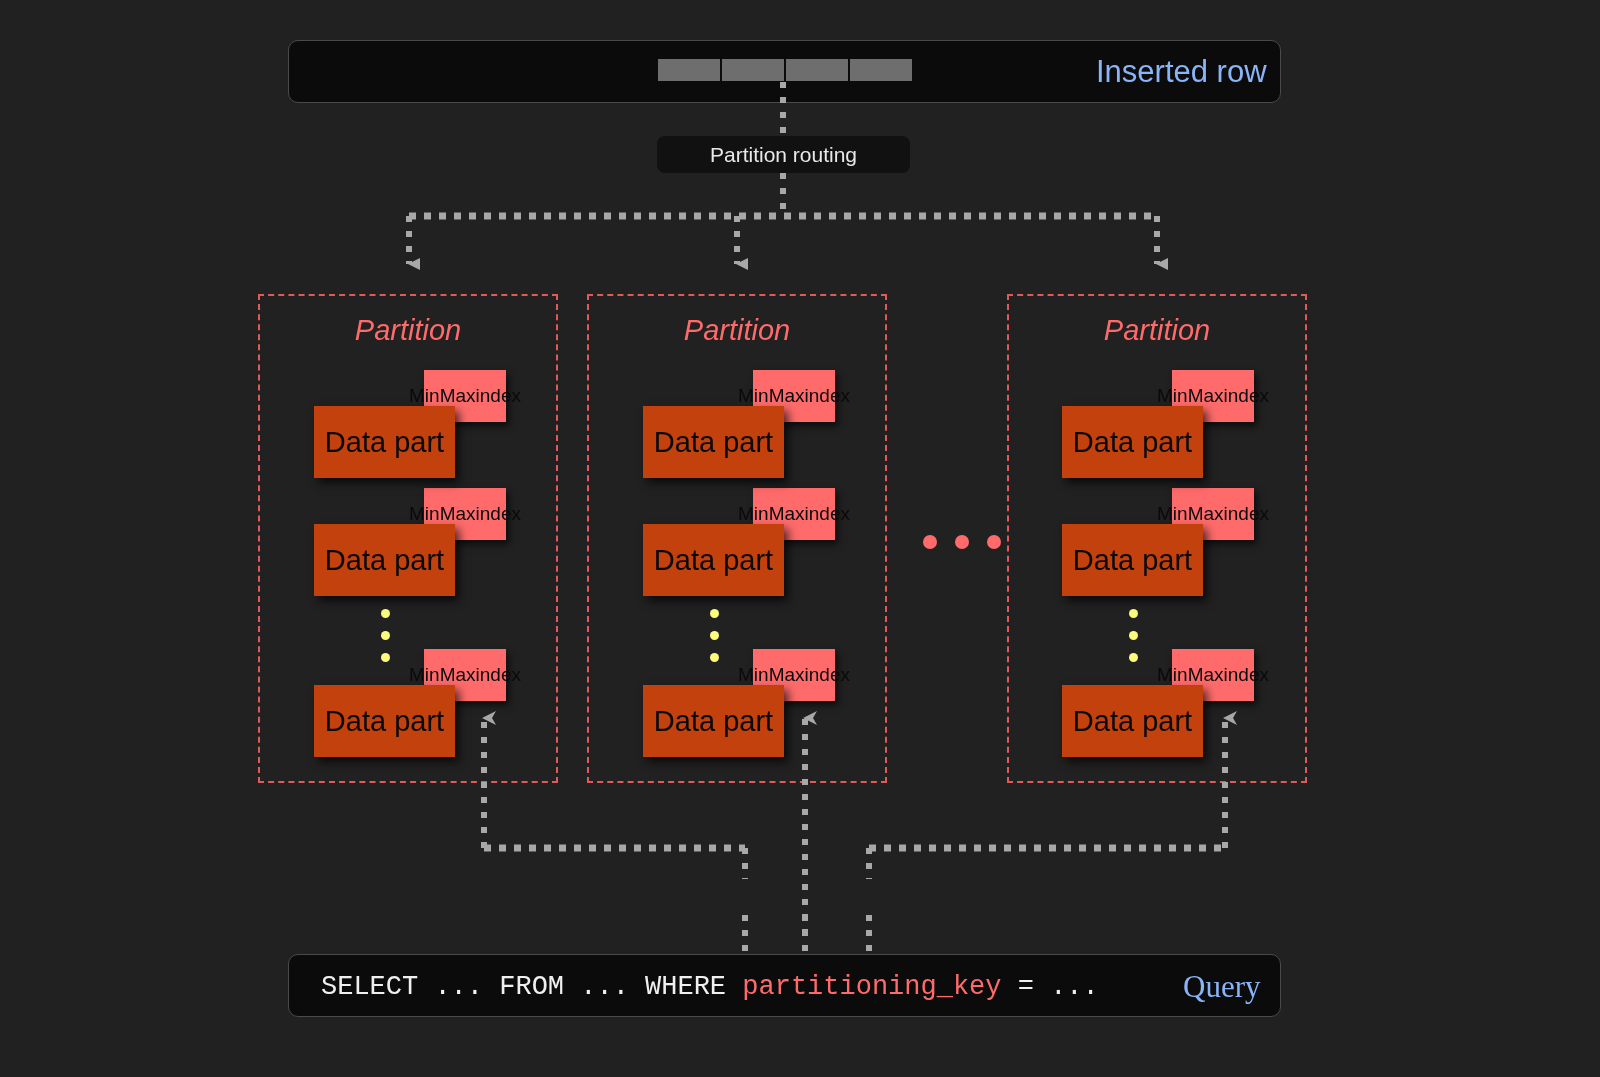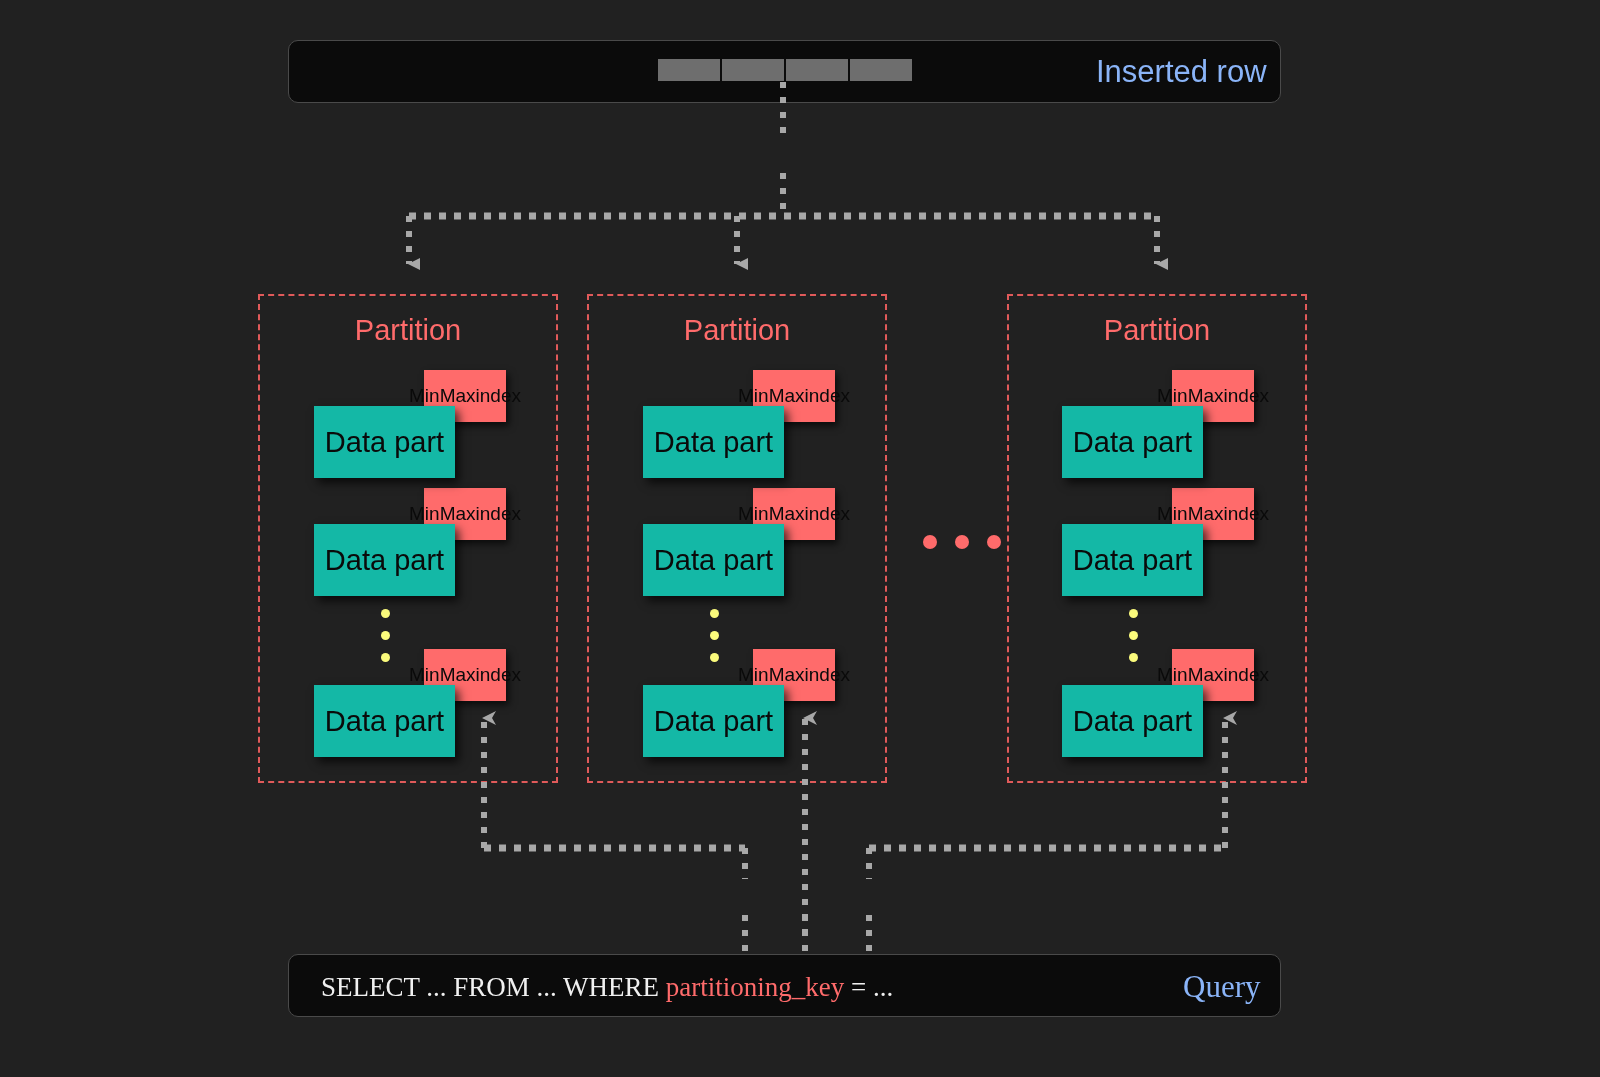--- a/index.html
+++ b/index.html
@@ -53,33 +53,34 @@
 
   .label-blue {
     position: absolute;
     color: #8ab4f8;
     font-size: 31px;
     white-space: nowrap;
   }
 
   .query-text {
     position: absolute;
-    font-family: Liberation Serif, serif;
+    font-family: Liberation Mono, monospace;
     font-size: 27px;
     color: #f0f0f0;
     white-space: pre;
     letter-spacing: 0px;
   }
   .query-text .key { color: #ff6b6b; }
 
   
   .partition {
     position: absolute;
     border: 2px dashed #e05a5a;
     box-sizing: border-box;
+    font-style: italic;
   }
   .partition-title {
     position: absolute;
     left: 0;
     right: 0;
     text-align: center;
     color: #ff6b6b;
     font-size: 29px;
   }
 
@@ -91,21 +92,21 @@
     line-height: 1.15;
     text-align: center;
     display: flex;
     align-items: center;
     justify-content: center;
     box-shadow: 3px 4px 7px rgba(0,0,0,0.65);
     z-index: 2;
   }
   .datapart {
     position: absolute;
-    background: #14b8a6;
+    background: #c2410c;
     color: #0a0a0a;
     font-size: 29px;
     display: flex;
     align-items: center;
     justify-content: center;
     box-shadow: 4px 5px 9px rgba(0,0,0,0.7);
     z-index: 3;
   }
 
   .vdots {
@@ -184,20 +185,21 @@
 
   <div class="darkbar" style="left:288px; top:40px; width:993px; height:63px;"></div>
   <div class="row-cells" style="left:658px; top:59px;">
     <div class="row-cell"></div>
     <div class="row-cell"></div>
     <div class="row-cell"></div>
     <div class="row-cell"></div>
   </div>
   <div class="label-blue" style="left:1096px; top:54px;">Inserted row</div>
 
+  <div class="pill" style="left:657px; top:136px; width:253px; height:37px;">Partition routing</div>
 
   <div class="partition" style="left:258px; top:294px; width:300px; height:489px;">
     <div class="partition-title" style="top:18px;">Partition</div>
   </div>
 
   <div class="minmax" style="left:424px; top:370px; width:82px; height:52px;">
     <span>MinMax</span>
     <span>index</span>
   </div>
   <div class="datapart" style="left:314px; top:406px; width:141px; height:72px;">

